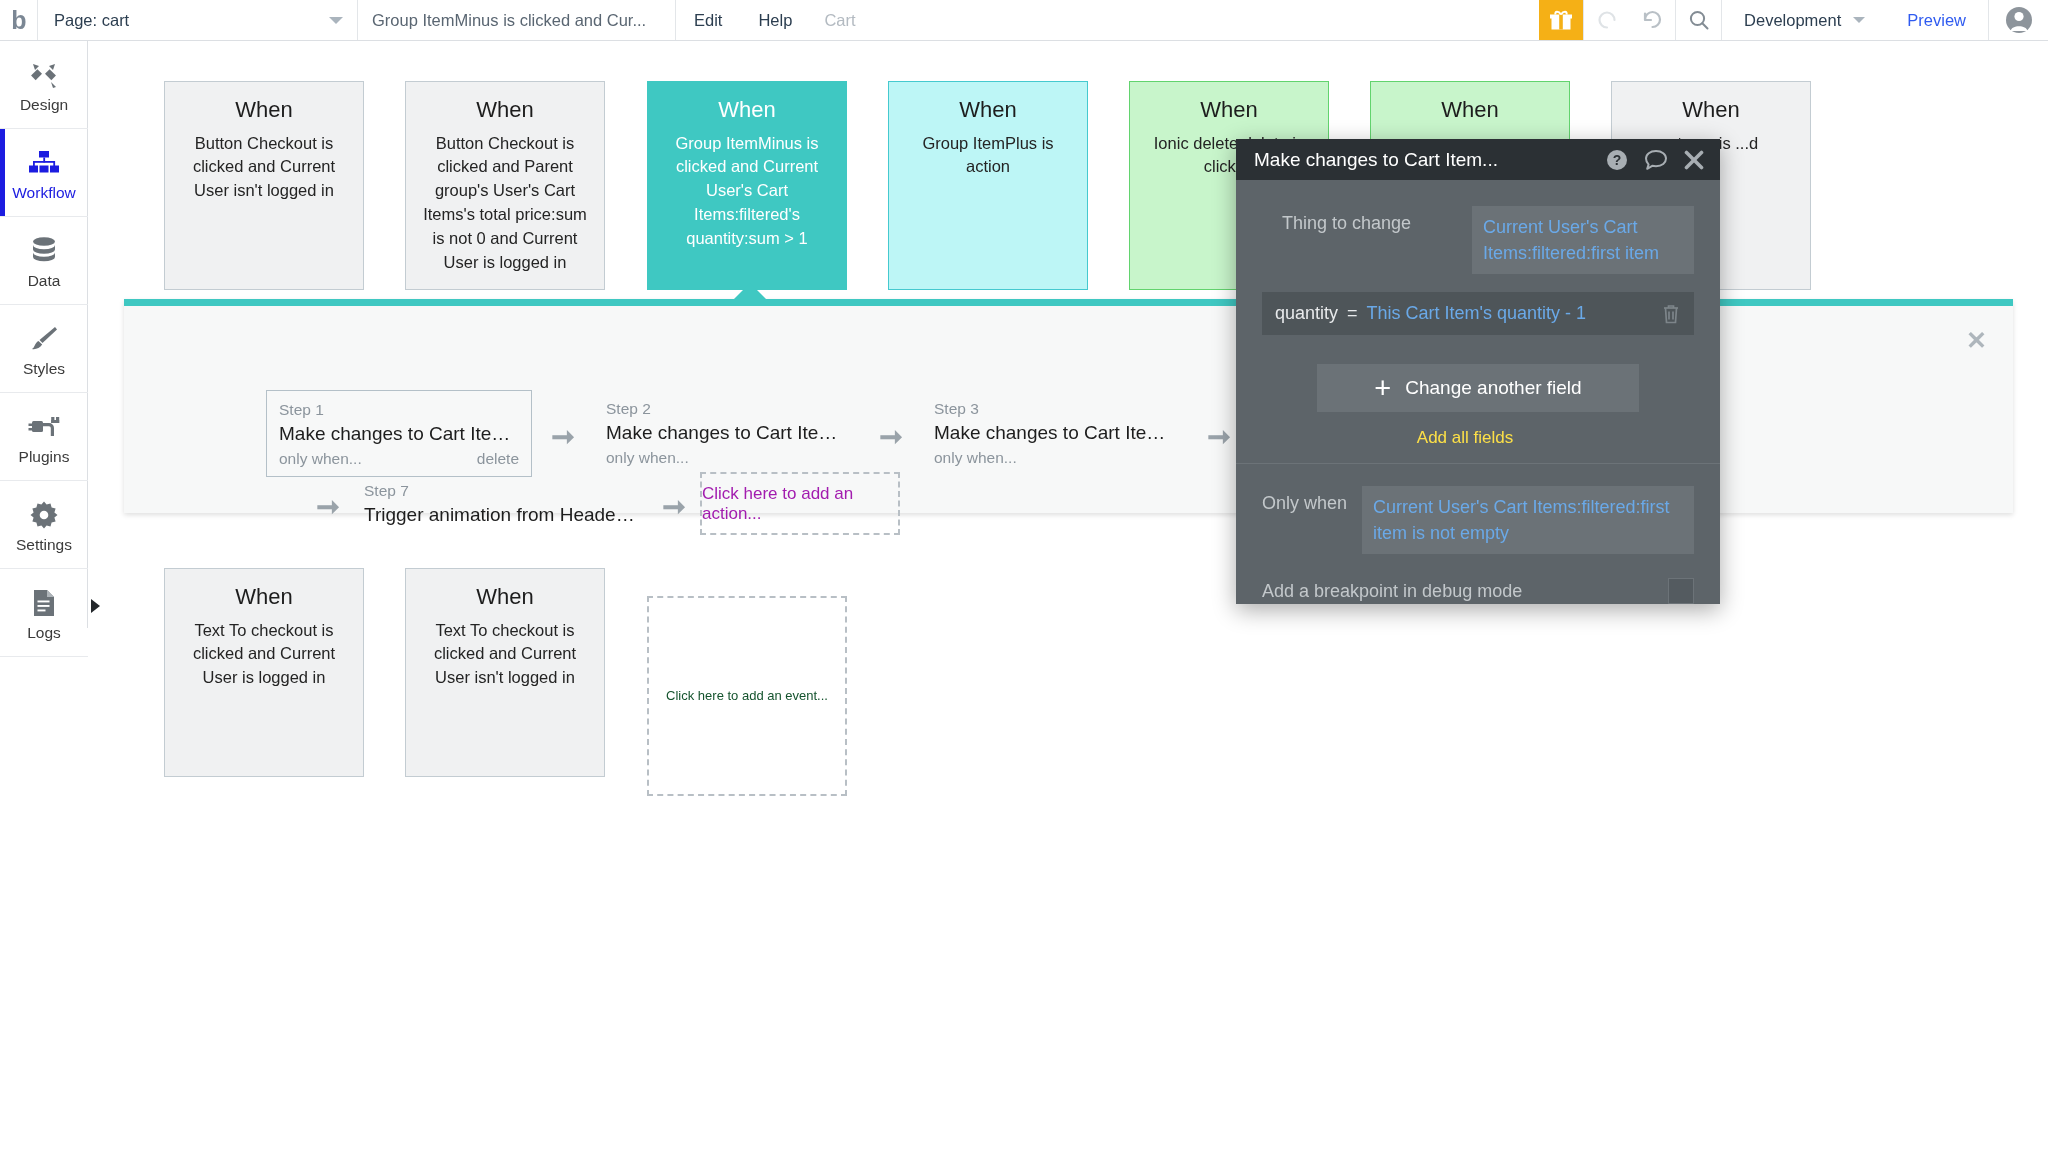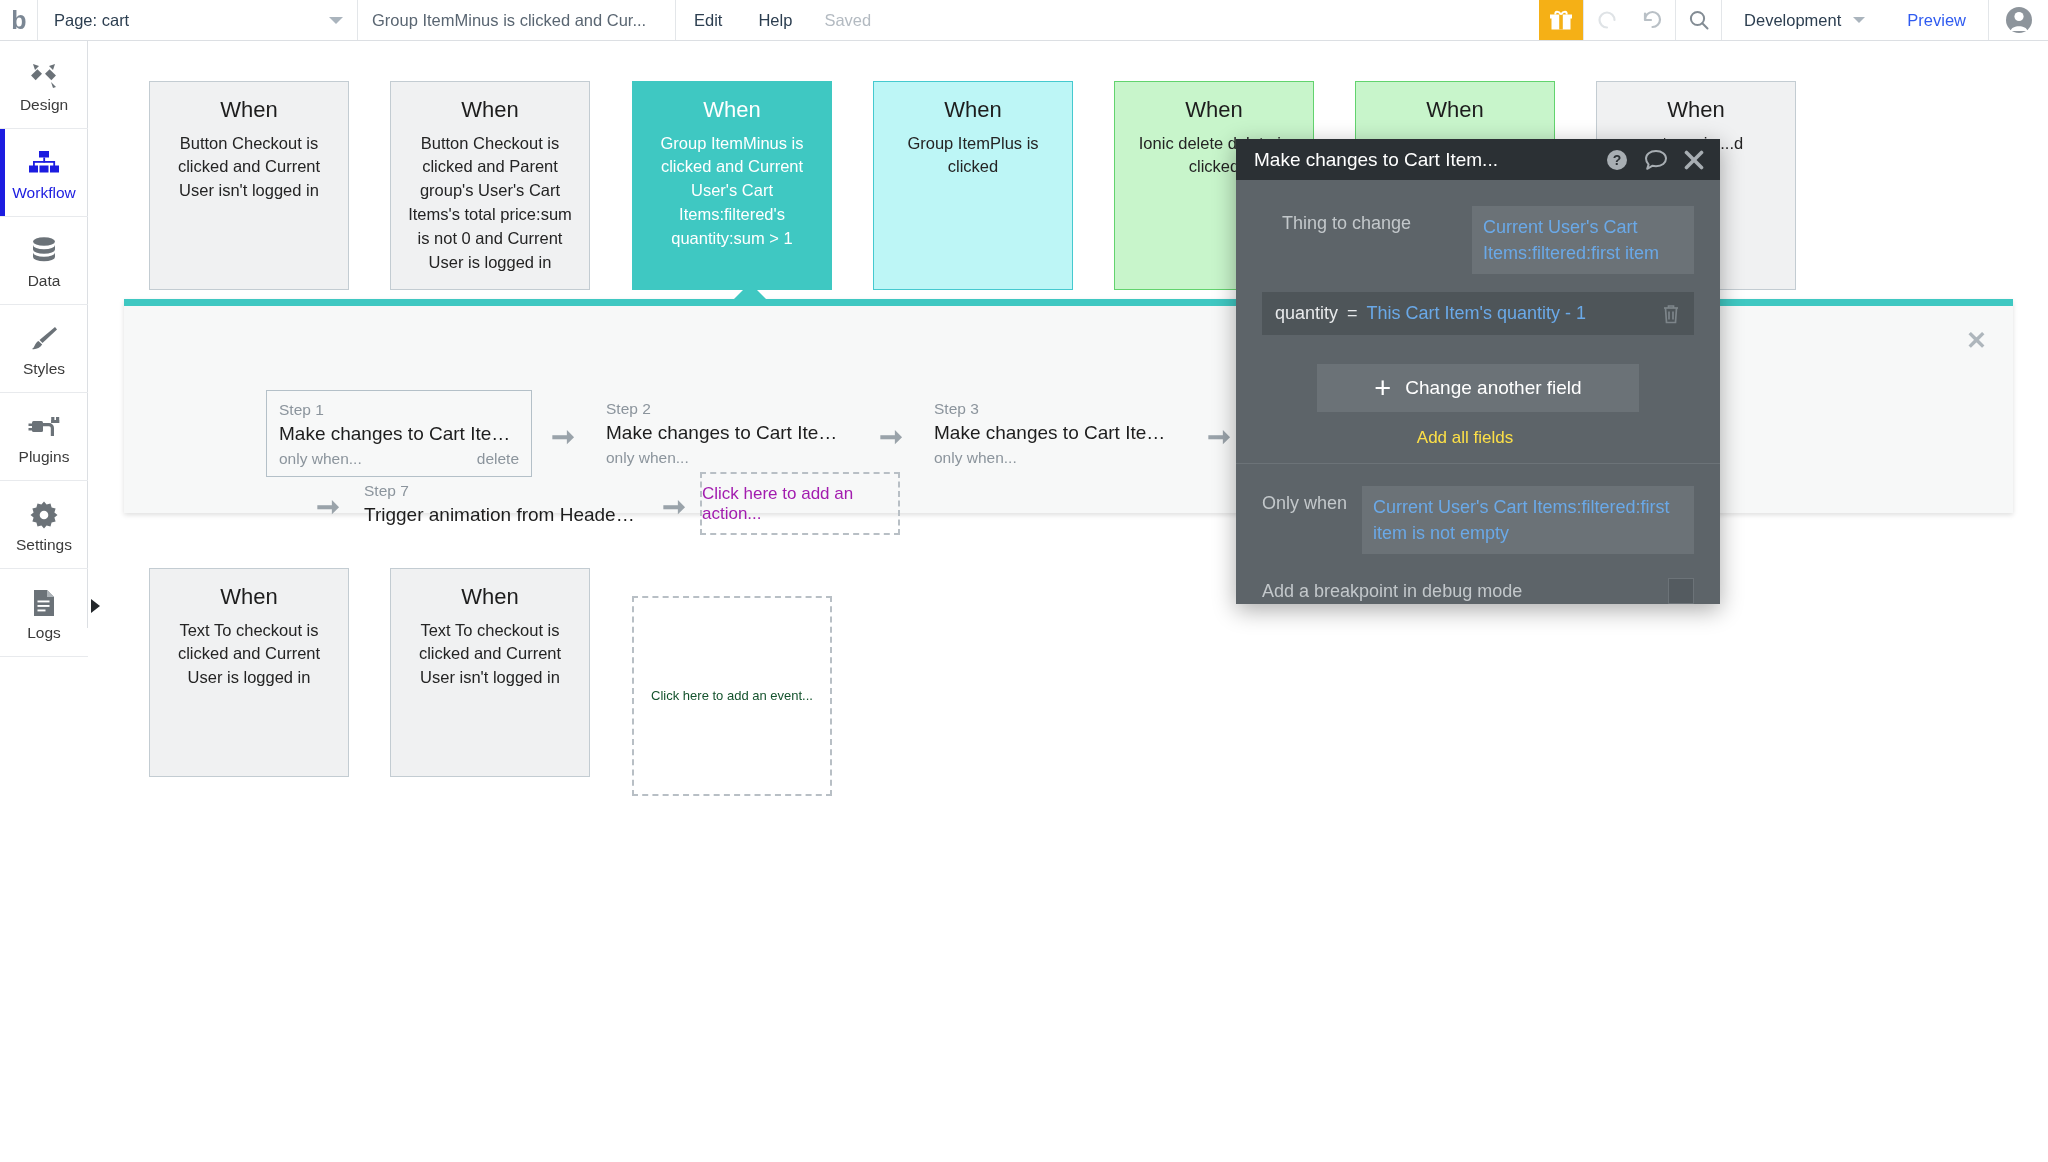--- a/index.html
+++ b/index.html
@@ -128,20 +128,21 @@
 
   
   .event-card {
     position: absolute;
     width: 200px; height: 209px;
     border: 1px solid #c3ccd2;
     background: #f0f1f2;
     padding: 14px 13px;
     text-align: center;
     cursor: pointer;
+    margin-left: 15px;
   }
   .event-card .when {
     font-size: 22px; color: #1d1d1d; margin-bottom: 8px; line-height: 1.25;
   }
   .event-card .desc {
     font-size: 16.5px; color: #242424; line-height: 1.45;
   }
   .event-card.teal {
     background: #3fc8c2; border-color: #3fc8c2;
   }
@@ -307,21 +308,21 @@
     <span class="label">Page: cart</span>
     <span class="caret-down"></span>
   </div>
 
   <div class="wfname-cell">
     <span class="label">Group ItemMinus is clicked and Cur...</span>
   </div>
 
   <div class="menu-item">Edit</div>
   <div class="menu-item">Help</div>
-  <div class="saved-text">Saved</div>
+  <div class="saved-text">Cart</div>
 
   <div class="topbar-spacer"></div>
 
   <div class="gift-btn">
     <svg width="24" height="24" viewBox="0 0 24 24" aria-hidden="true">
       <rect x="2.5" y="10" width="19" height="11.5" fill="#ffffff"></rect>
       <rect x="1" y="6.5" width="22" height="4" fill="#ffffff"></rect>
       <rect x="10.2" y="6.5" width="3.6" height="15" fill="#f5b016"></rect>
       <path d="M12 6.5 C9.5 2.5 5.5 3 6.5 6.5" stroke="#ffffff" stroke-width="2" fill="none"></path>
       <path d="M12 6.5 C14.5 2.5 18.5 3 17.5 6.5" stroke="#ffffff" stroke-width="2" fill="none"></path>
@@ -485,21 +486,21 @@
     <div class="desc">Button Checkout is clicked and Parent group's User's Cart Items's total price:sum is not 0 and Current User is logged in</div>
   </div>
 
   <div class="event-card teal" style="left:543px; top:40px;">
     <div class="when">When</div>
     <div class="desc">Group ItemMinus is clicked and Current User's Cart Items:filtered's quantity:sum &gt; 1</div>
   </div>
 
   <div class="event-card cyan" style="left:784px; top:40px;">
     <div class="when">When</div>
-    <div class="desc">Group ItemPlus is clicked</div>
+    <div class="desc">Group ItemPlus is action</div>
   </div>
 
   <div class="event-card green" style="left:1025px; top:40px;">
     <div class="when">When</div>
     <div class="desc">Ionic delete delete is clicked</div>
   </div>
 
   <div class="event-card green" style="left:1266px; top:40px;">
     <div class="when">When</div>
     <div class="desc"></div>

